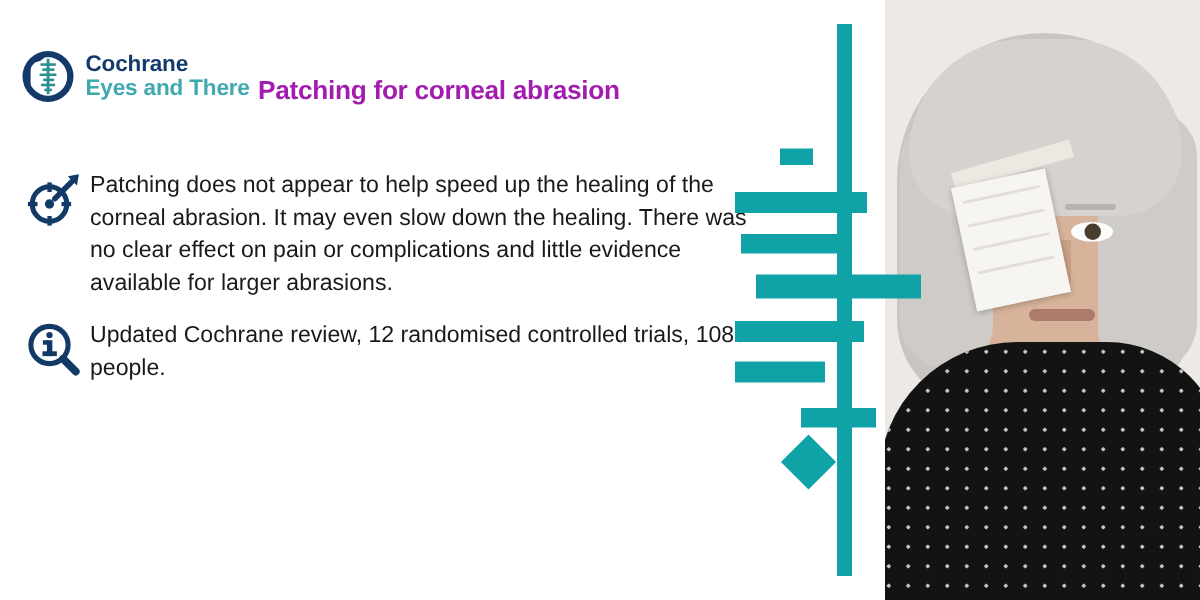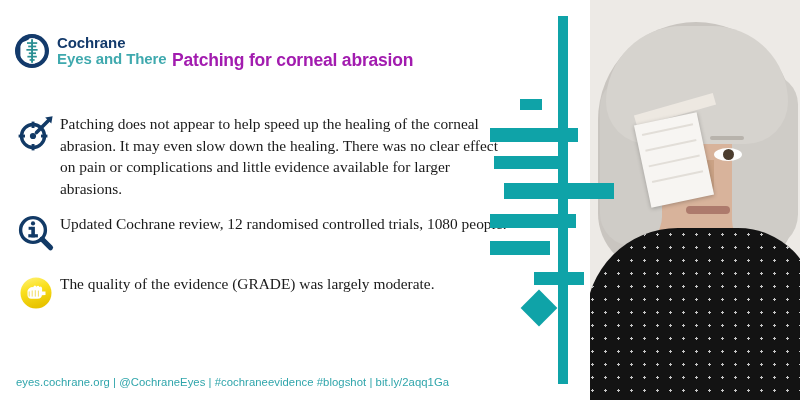--- a/index.html
+++ b/index.html
@@ -79,21 +79,20 @@
     justify-content: center;
     padding-top: 1px;
   }
   .bullet-icon svg { display: block; }
   .bullet-text {
     flex: 1 1 auto;
     font-size: 15.4px;
     line-height: 1.40;
     color: #1a1a1a;
     padding-top: 1px;
-    font-family: Liberation Serif, serif;
   }
 
   
   .footer {
     position: absolute;
     left: 16px;
     bottom: 12px;
     font-size: 11.3px;
     color: #2FA5AB;
     letter-spacing: 0.05px;
@@ -293,41 +292,23 @@
           <path d="M26 26.2 L34.5 34.7" stroke="#123A66" stroke-width="5.2" stroke-linecap="round"></path>
           <circle cx="17" cy="10.4" r="2.1" fill="#123A66"></circle>
           <rect x="15.3" y="13.8" width="3.6" height="10.6" fill="#123A66"></rect>
           <rect x="12.3" y="21.2" width="9.6" height="3.2" fill="#123A66"></rect>
           <rect x="12.6" y="13.8" width="3.6" height="3.0" fill="#123A66"></rect>
         </svg>
       </span>
       <span class="bullet-text">Updated Cochrane review, 12 randomised controlled trials, 1080 people.</span>
     </div>
 
-    <div class="bullet">
-      <span class="bullet-icon">
-        <svg width="40" height="40" viewBox="0 0 40 40" xmlns="http://www.w3.org/2000/svg">
-          <defs>
-            <linearGradient id="gy" x1="0" y1="0" x2="0.3" y2="1">
-              <stop offset="0" stop-color="#FFF27A"></stop>
-              <stop offset="0.45" stop-color="#FAE01E"></stop>
-              <stop offset="1" stop-color="#E8C400"></stop>
-            </linearGradient>
-          </defs>
-          <circle cx="20" cy="20" r="15.5" fill="url(#gy)"></circle>
-          <path d="M11.5 17.8 q2.2 -4.2 5.6 -3.6 q1.6 -3.0 3.3 -0.4 q1.8 -2.4 3.1 0.2 q1.9 -1.7 2.6 1.3 l0 3.1 l3.4 0.2 l0 3.4 l-3.6 0.2 q-0.4 3.3 -4.2 3.6 l-6.6 0 q-3.3 -0.4 -3.6 -3.6 Z" fill="#ffffff"></path>
-          <path d="M13.2 18.4 l0 5.2 M16.2 17.5 l0 6.1 M19.3 17.2 l0 6.4 M22.4 17.6 l0 6.0" stroke="#F1DA52" stroke-width="0.9" fill="none"></path>
-        </svg>
-      </span>
-      <span class="bullet-text">The quality of the evidence (GRADE) was largely moderate.</span>
-    </div>
 
   </div>
 
-  <div class="footer">eyes.cochrane.org | @CochraneEyes | #cochraneevidence #blogshot | bit.ly/2aqq1Ga</div>
 
   <div class="graphic">
 
     <div class="photo">
       <div class="ph-bg"></div>
       <div class="ph-hairback"></div>
       <div class="ph-neck"></div>
       <div class="ph-face"></div>
       <div class="ph-hairL"></div>
       <div class="ph-hairR"></div>

